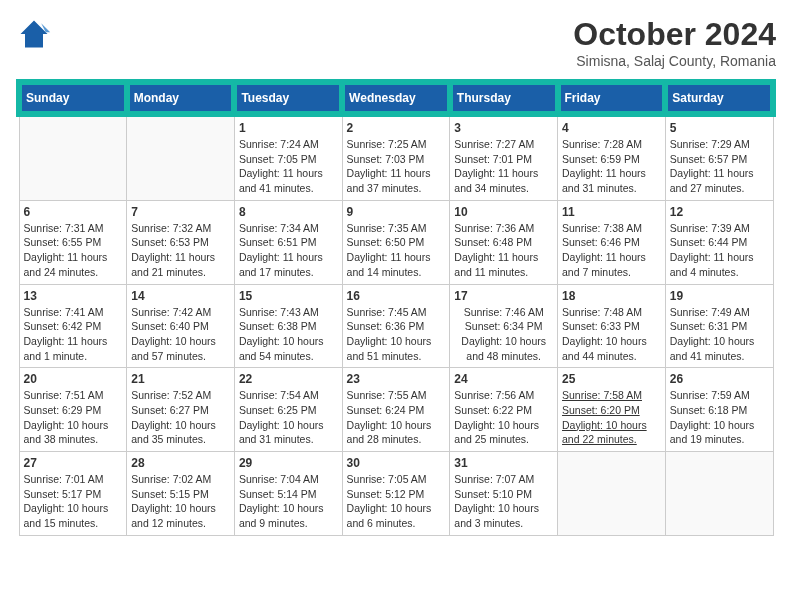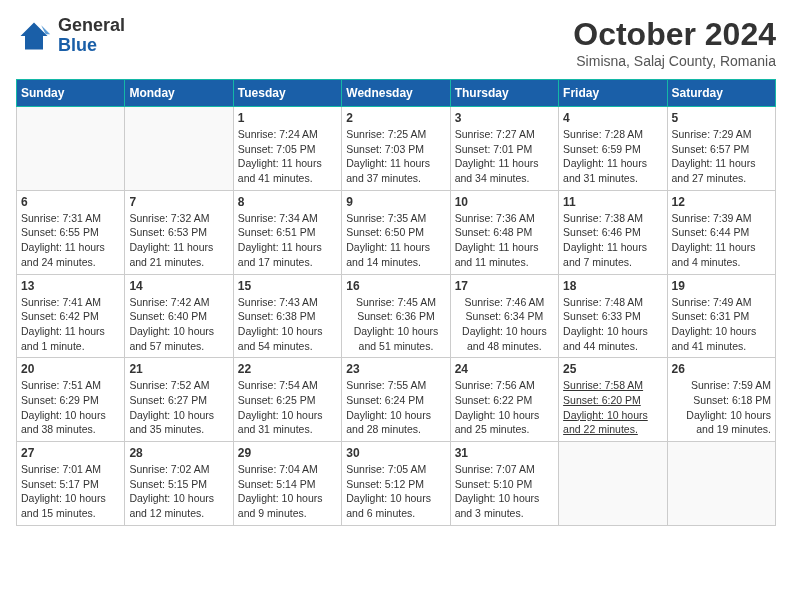--- a/index.html
+++ b/index.html
@@ -49,21 +49,21 @@
       border-collapse: collapse;
       font-size: 11px;
     }
     .calendar th {
       background: #1a5fa8;
       color: #fff;
       padding: 6px 4px;
       text-align: left;
       font-size: 12px;
       font-weight: bold;
-      border: 1px solid #14b8a6;
+      border: 6px solid #14b8a6;
     }
     .calendar td {
       border: 1px solid #ccc;
       vertical-align: top;
       padding: 4px;
       width: calc(100% / 7);
       min-height: 80px;
       background: #fff;
     }
     .calendar td.empty {
@@ -89,24 +89,20 @@
   </style>
 </head>
 <body>
 
 <div class="header">
   <div class="logo">
     <svg class="logo-icon" viewBox="0 0 40 40">
       <polygon points="20,5 35,20 30,20 30,35 10,35 10,20 5,20" fill="#1a5fa8"></polygon>
       <polygon points="28,8 38,18 33,18" fill="#5b9bd5"></polygon>
     </svg>
-    <div class="logo-text">
-      <div><span style="color:#333">General</span></div>
-      <div><span class="blue">Blue</span></div>
-    </div>
   </div>
   <div class="title-block">
     <div class="month-title">October 2024</div>
     <div class="location">Simisna, Salaj County, Romania</div>
   </div>
 </div>
 
 <table class="calendar">
   <thead>
     <tr>
@@ -212,21 +208,21 @@
 Daylight: 10 hours and 57 minutes.</div>
         </td>
         <td>
           <div class="day-number">15</div>
           <div class="day-info" style="white-space: pre-line;">Sunrise: 7:43 AM
 Sunset: 6:38 PM
 Daylight: 10 hours and 54 minutes.</div>
         </td>
         <td>
           <div class="day-number">16</div>
-          <div class="day-info" style="white-space: pre-line; text-align: center;">Sunrise: 7:45 AM
+          <div class="day-info" style="white-space: pre-line;">Sunrise: 7:45 AM
 Sunset: 6:36 PM
 Daylight: 10 hours and 51 minutes.</div>
         </td>
         <td>
           <div class="day-number">17</div>
           <div class="day-info" style="white-space: pre-line; text-align: center;">Sunrise: 7:46 AM
 Sunset: 6:34 PM
 Daylight: 10 hours and 48 minutes.</div>
         </td>
         <td>
@@ -274,21 +270,21 @@
 Daylight: 10 hours and 25 minutes.</div>
         </td>
         <td>
           <div class="day-number">25</div>
           <div class="day-info" style="white-space: pre-line; text-decoration: underline;">Sunrise: 7:58 AM
 Sunset: 6:20 PM
 Daylight: 10 hours and 22 minutes.</div>
         </td>
         <td>
           <div class="day-number">26</div>
-          <div class="day-info" style="white-space: pre-line; text-align: right;">Sunrise: 7:59 AM
+          <div class="day-info" style="white-space: pre-line;">Sunrise: 7:59 AM
 Sunset: 6:18 PM
 Daylight: 10 hours and 19 minutes.</div>
         </td>
       </tr>
       <tr>
         <td>
           <div class="day-number">27</div>
           <div class="day-info" style="white-space: pre-line;">Sunrise: 7:01 AM
 Sunset: 5:17 PM
 Daylight: 10 hours and 15 minutes.</div>

